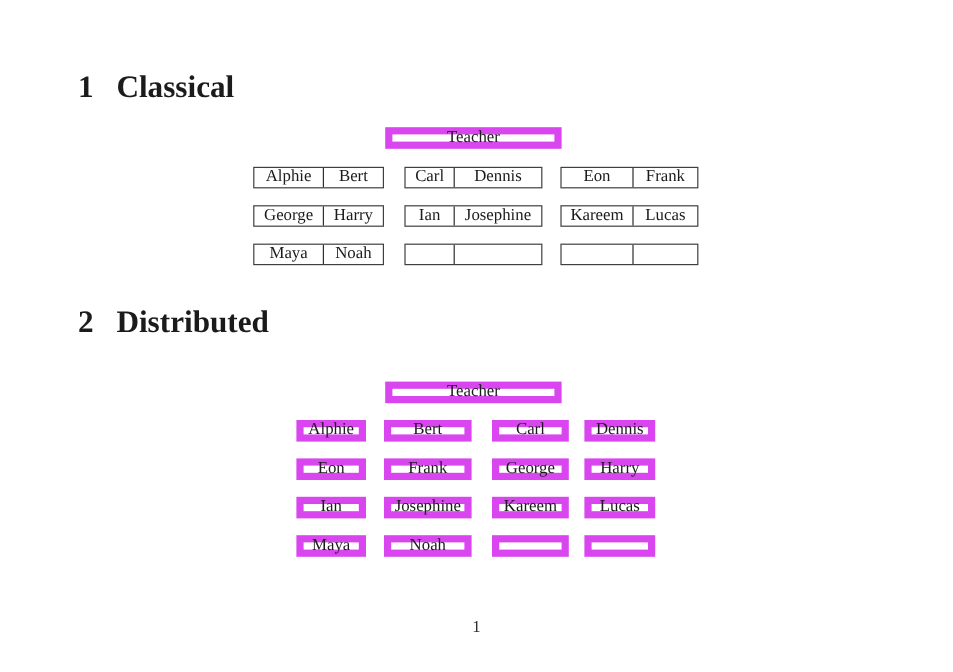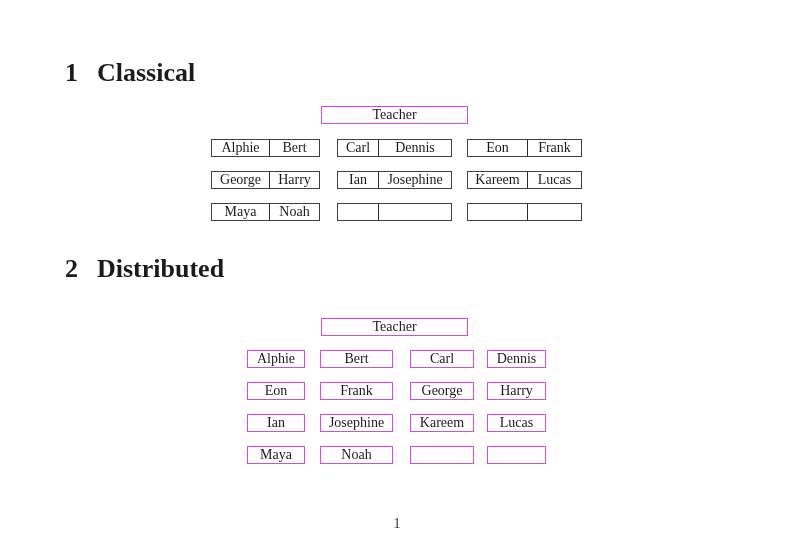--- a/index.html
+++ b/index.html
@@ -19,21 +19,21 @@
     font-size: 26px;
     font-weight: bold;
     line-height: 1;
     color: #1b1b1b;
     white-space: nowrap;
   }
   .heading .num { display: inline-block; min-width: 32px; }
   .box {
     position: absolute;
     box-sizing: border-box;
-    border: 1px solid #d946ef;
+    border: 6px solid #d946ef;
     background: #ffffff;
     height: 18px;
     display: flex;
     align-items: center;
     justify-content: center;
     font-size: 14px;
     line-height: 1;
   }
   .desk {
     position: absolute;

